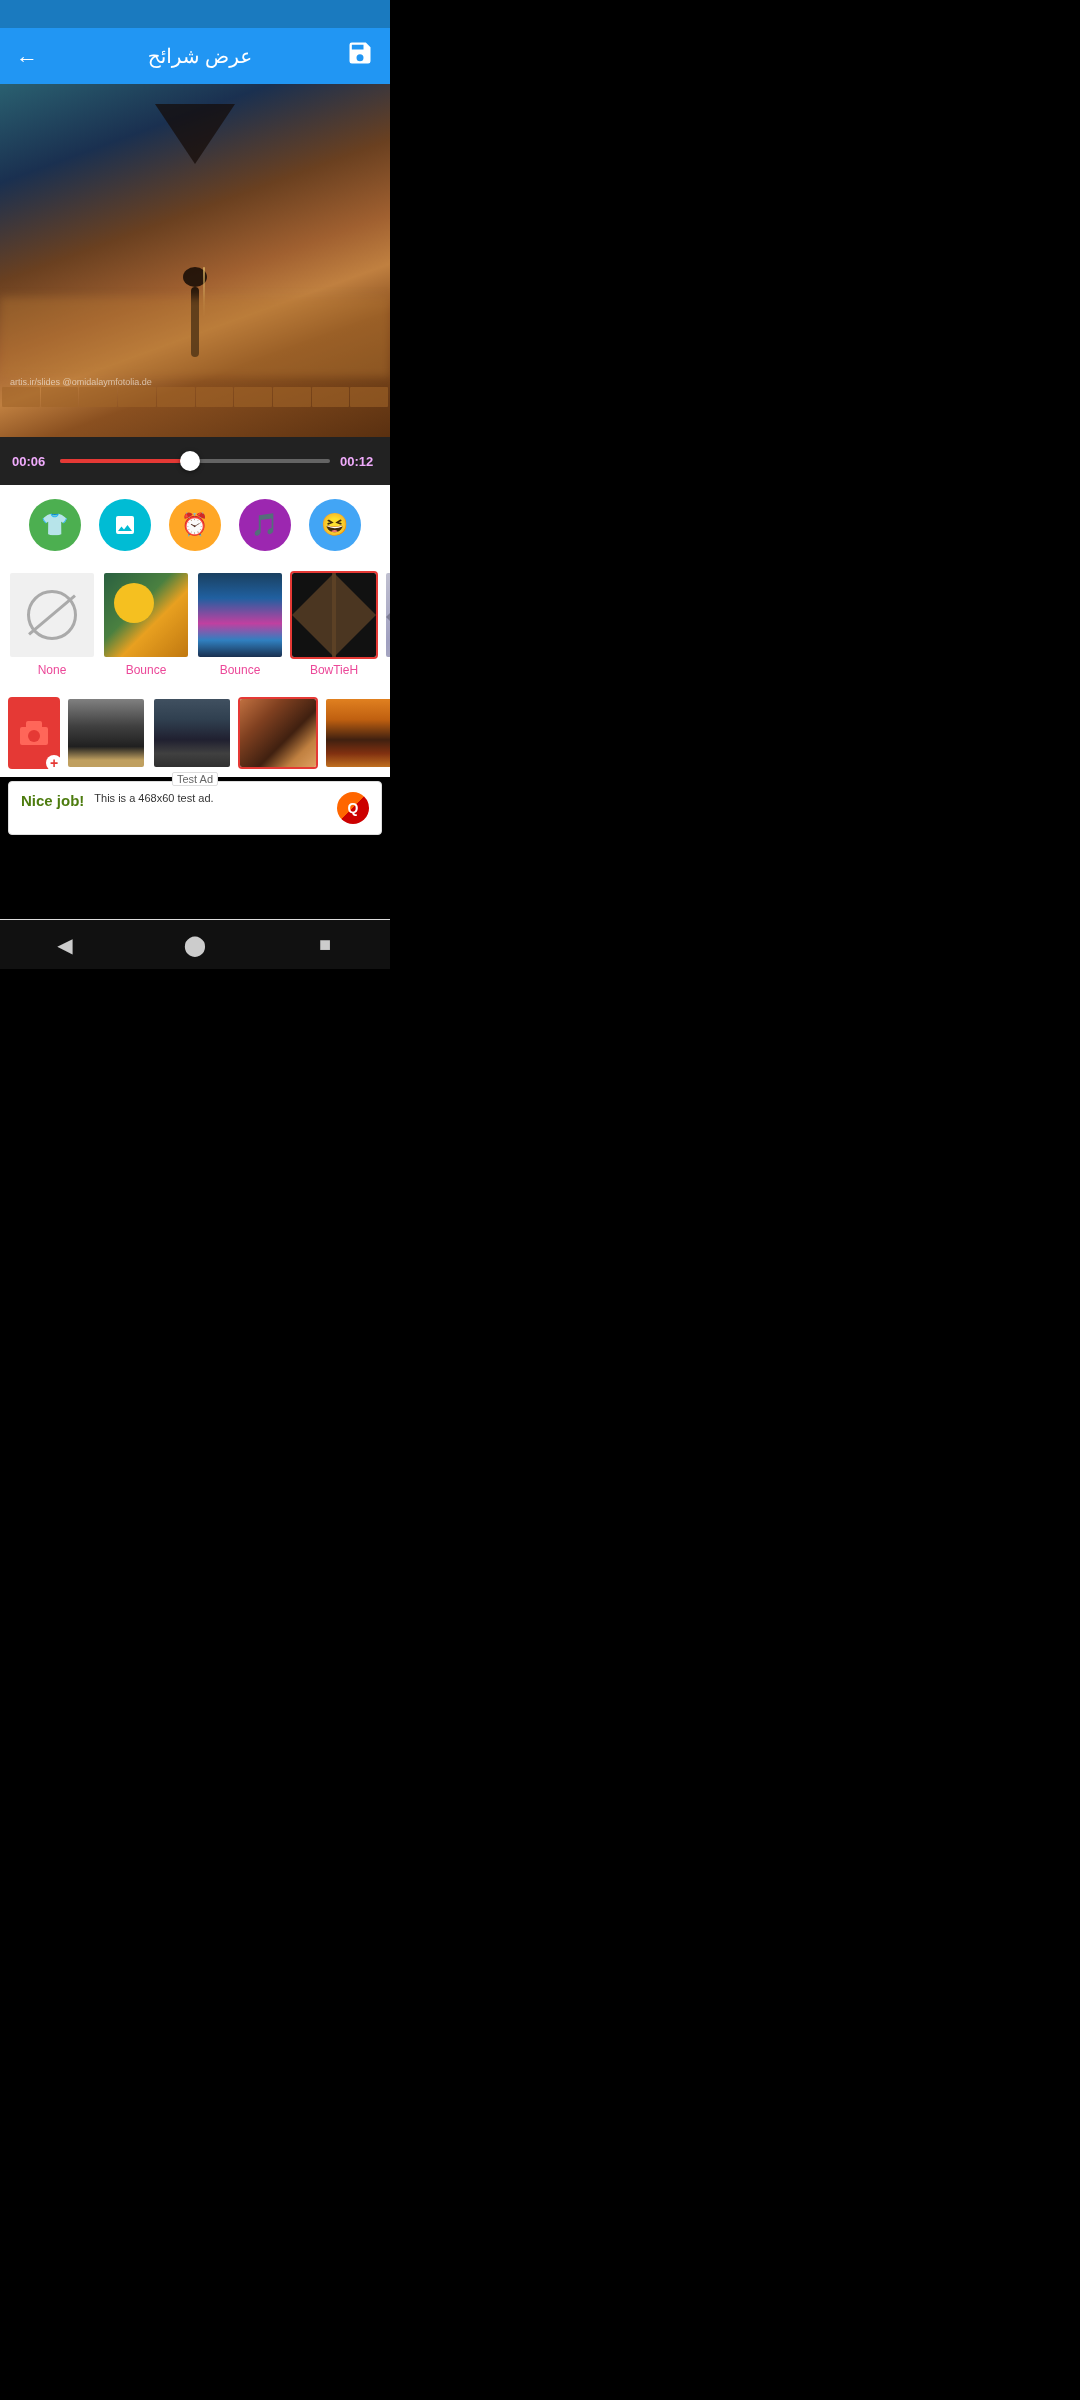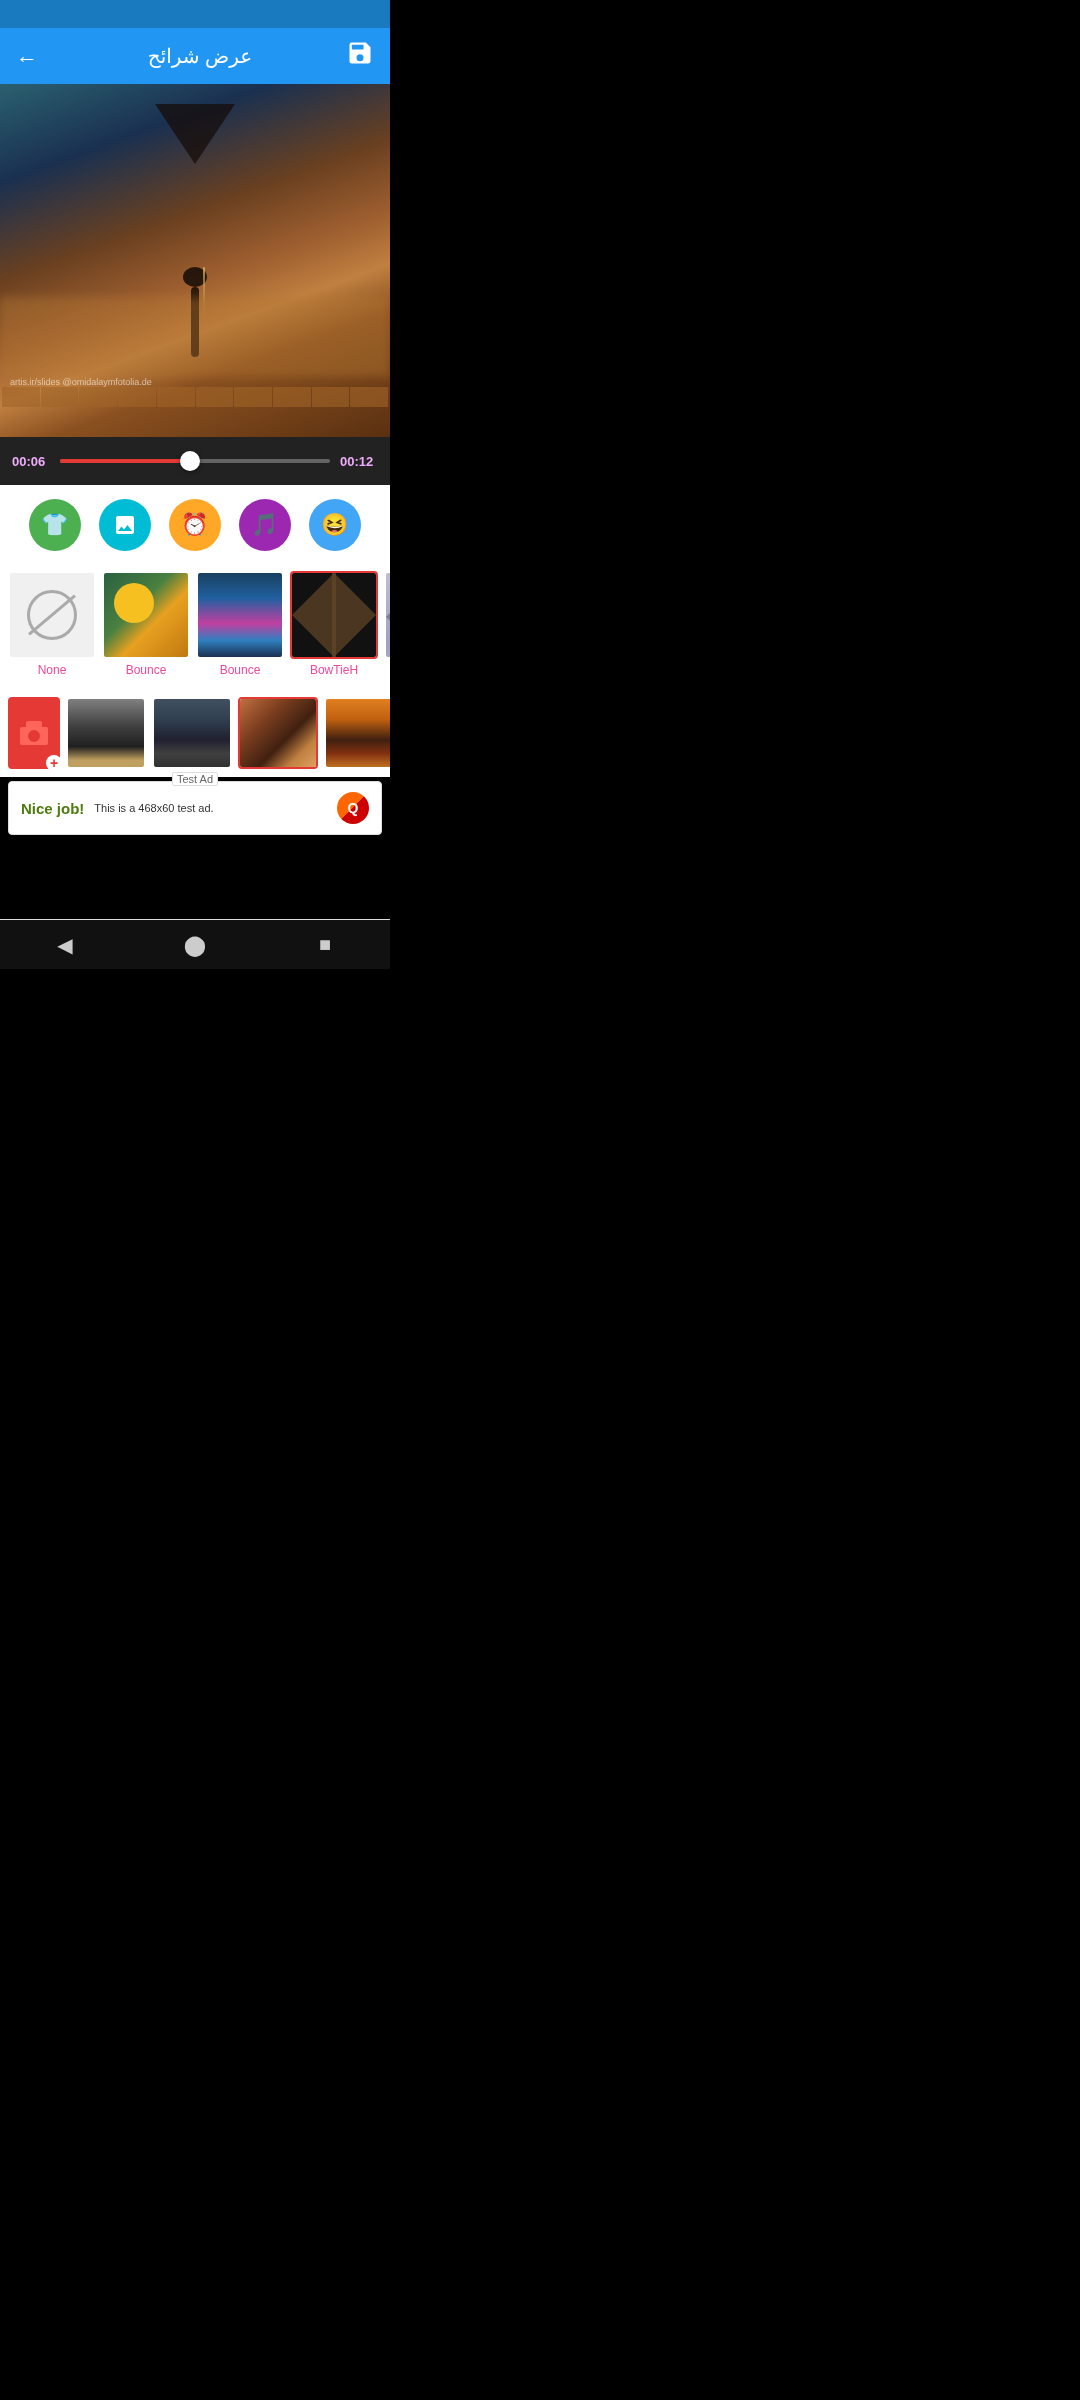--- a/index.html
+++ b/index.html
@@ -426,21 +426,21 @@
     .photo4 { background: linear-gradient(to bottom, #e08020 0%, #c06010 30%, #402010 60%, #803010 80%, #c07020 100%); }
 
     
     .ad-banner {
       background: white;
       border: 1px solid #ddd;
       margin: 4px 8px;
       border-radius: 4px;
       padding: 10px 12px;
       display: flex;
-      align-items: center;
+      align-items: flex-start;
       gap: 10px;
       position: relative;
     }
     .ad-label {
       position: absolute;
       top: -10px;
       left: 50%;
       transform: translateX(-50%);
       background: white;
       color: #666;

